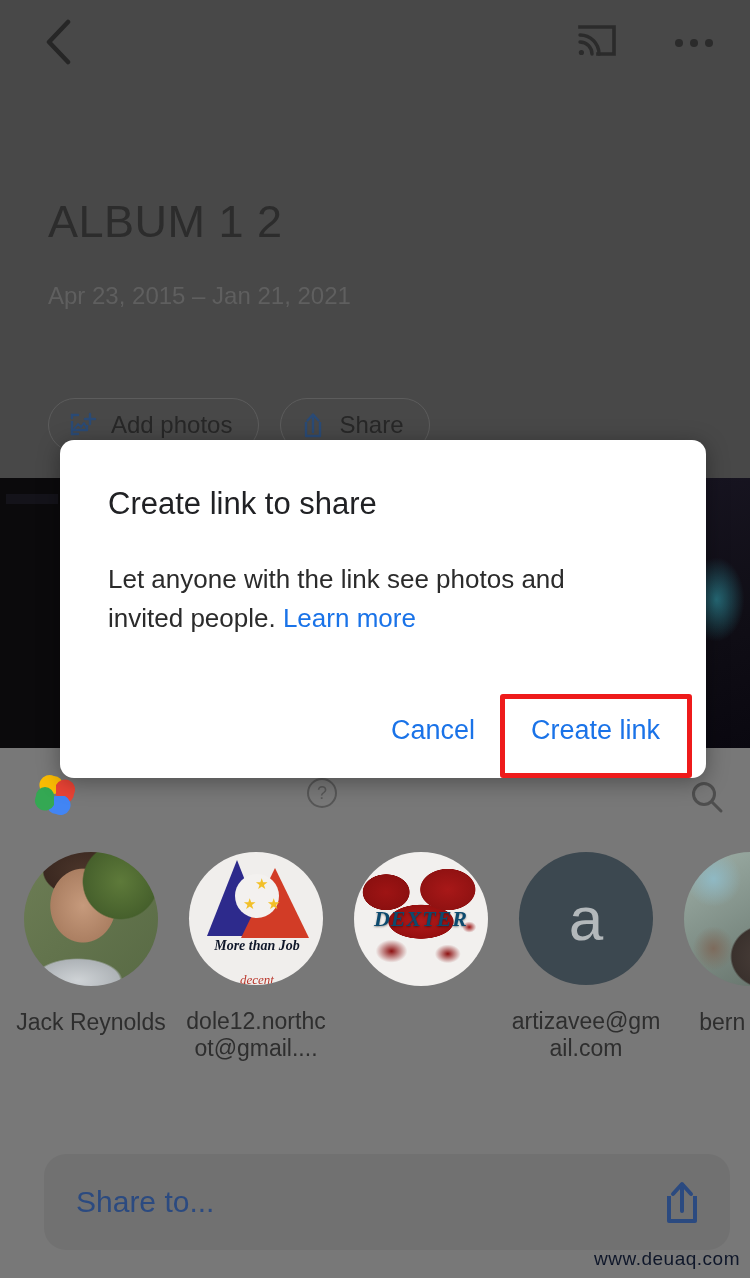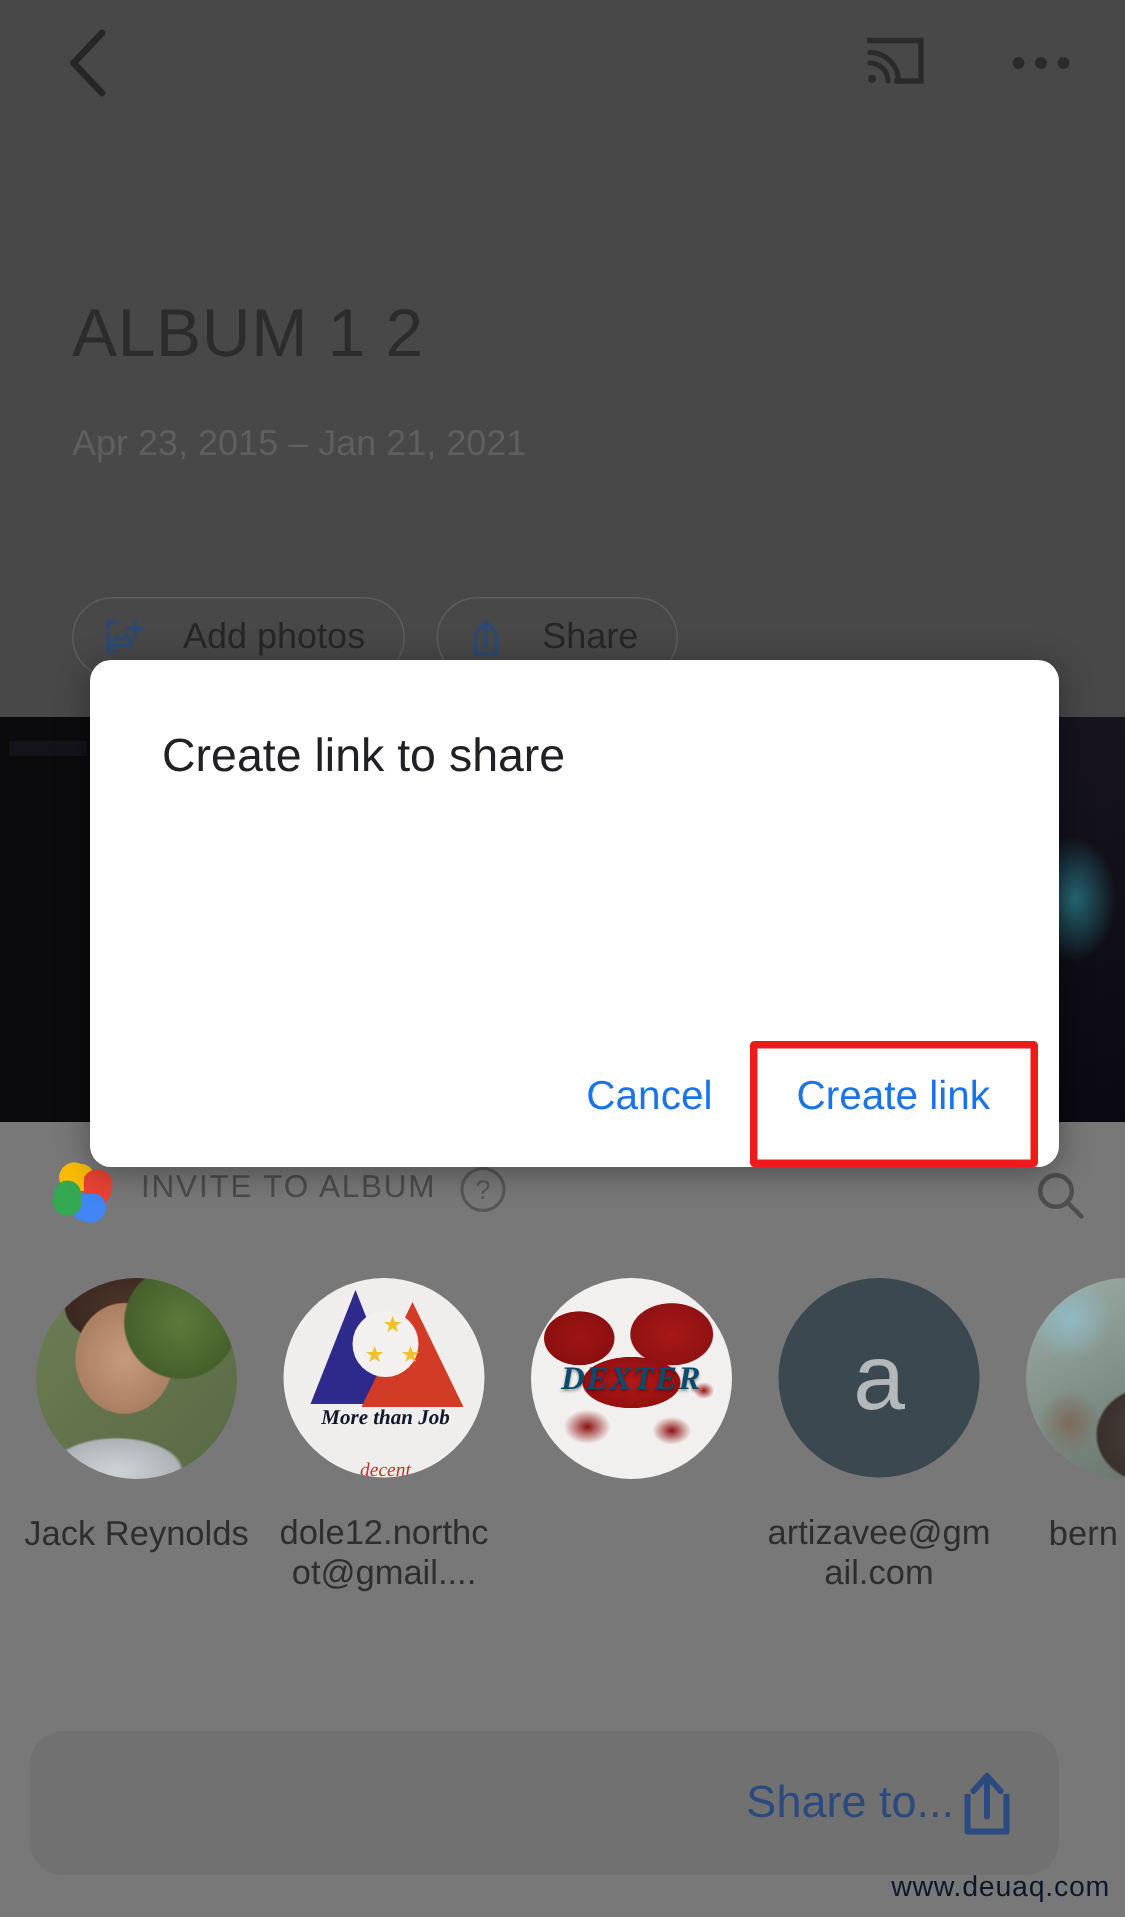--- a/index.html
+++ b/index.html
@@ -70,21 +70,21 @@
   }
 
   
   .chip-row { position: absolute; left: 48px; top: 398px; display: flex; gap: 21px; }
   .chip {
     height: 54px;
     border: 1.5px solid #5c5c5c;
     border-radius: 27px;
     display: flex; align-items: center;
     padding: 0 26px 0 20px;
-    gap: 25px;
+    gap: 14px;
     color: #272727;
     font-size: 24px;
     cursor: pointer;
     background: transparent;
   }
   .chip-icon { display: flex; align-items: center; }
 
   
   .photo-strip {
     position: absolute; left: 0; top: 478px;
@@ -254,28 +254,27 @@
     background:
       radial-gradient(ellipse 40px 40px at 22% 20%, #8fb9c4 0%, transparent 70%),
       radial-gradient(ellipse 30px 36px at 70% 22%, #d8d3c2 0%, transparent 72%),
       radial-gradient(ellipse 50px 44px at 62% 78%, #4a3f3a 0%, #3a312d 70%, transparent 74%),
       radial-gradient(ellipse 28px 30px at 22% 72%, #7d6b5c 0%, transparent 74%),
       linear-gradient(150deg, #9fb0a8, #7b8a82 55%, #5e6a63);
   }
 
   
   .share-to {
-    position: absolute; left: 20px; top: 1154px;
+    position: absolute; left: 44px; top: 1154px;
     width: 686px; height: 96px;
     background: rgba(0,0,0,0.055);
     border-radius: 22px;
     display: flex; align-items: center;
     padding: 0 26px 0 32px;
     cursor: pointer;
-    text-align: right;
   }
   .share-to-text {
     flex: 1;
     font-size: 30px;
     color: #2b4a80;
   }
   .share-upload-icon { display: flex; align-items: center; }
 
   
   .watermark {
@@ -411,21 +410,20 @@
 
   <div class="invite-header">
     <span class="gp-logo">
       <svg width="46" height="46" viewBox="0 0 46 46" aria-hidden="true">
         <path d="M22 4 a9 9 0 0 1 0 18 H13 a9 9 0 0 1 9 -18 z" fill="#fbbc04"></path>
         <path d="M42 22 a9 9 0 0 1 -18 0 V13 a9 9 0 0 1 18 9 z" fill="#ea4335"></path>
         <path d="M24 42 a9 9 0 0 1 0 -18 h9 a9 9 0 0 1 -9 18 z" fill="#4285f4"></path>
         <path d="M4 24 a9 9 0 0 1 18 0 v9 a9 9 0 0 1 -18 -9 z" fill="#34a853"></path>
       </svg>
     </span>
-    <span class="invite-label">INVITE TO ALBUM</span>
     <span class="help-icon">?</span>
     <span class="search-icon-btn">
       <span>
         <svg width="36" height="36" viewBox="0 0 36 36" fill="none" aria-hidden="true">
           <circle cx="15" cy="15" r="10.5" stroke="#4e4e4e" stroke-width="3"></circle>
           <path d="M23 23 L32 32" stroke="#4e4e4e" stroke-width="3" stroke-linecap="round"></path>
         </svg>
       </span>
     </span>
   </div>
@@ -479,20 +477,23 @@
         <path d="M9 19 V44 H35 V19" stroke="#2b4a80" stroke-width="4" fill="none" stroke-linejoin="round"></path>
       </svg>
     </span>
   </div>
 
   <div class="watermark">www.deuaq.com</div>
 
   <div class="scrim"></div>
   <div class="dialog">
     <div class="dlg-title">Create link to share</div>
+    <div class="dlg-body">
+      <span>Let anyone with the link see photos and invited people. </span><a class="learn-more">Learn more</a>
+    </div>
     <div class="dlg-actions">
       <button class="dlg-btn">Cancel</button>
       <button class="dlg-btn">Create link</button>
     </div>
   </div>
 
   <div class="red-box"></div>
 
 </div>
 

